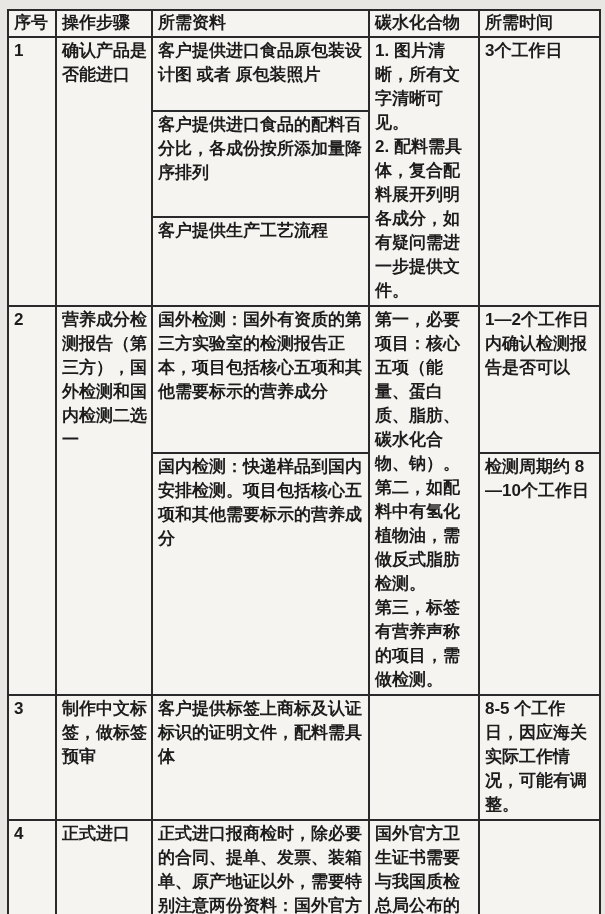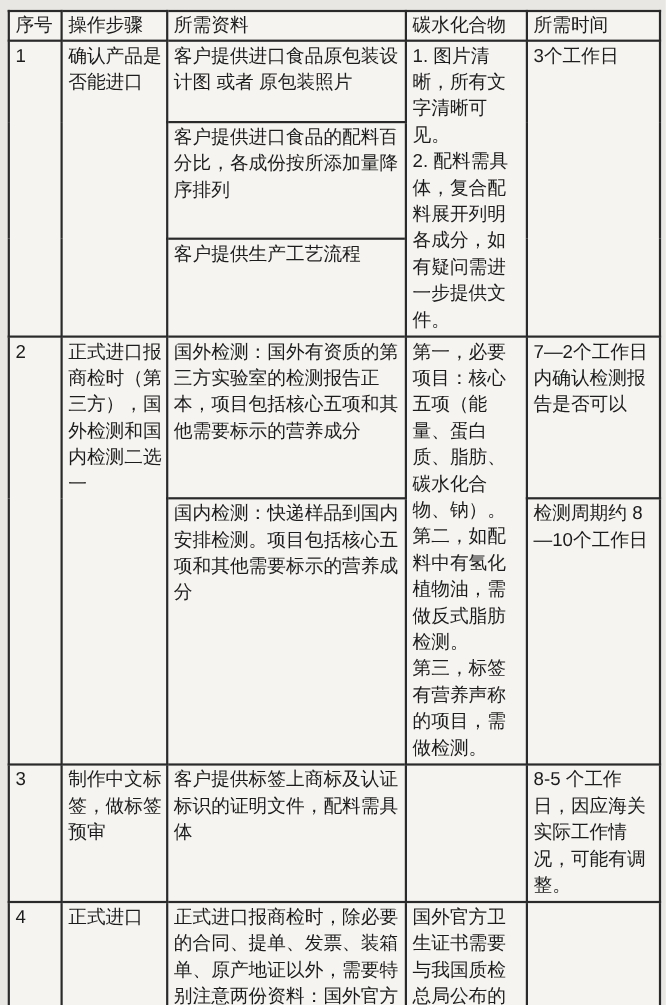--- a/index.html
+++ b/index.html
@@ -18,21 +18,21 @@
     background:#f5f4f1;
   }
   .tbl th,.tbl td{
     border:2px solid #2a2a2a;
     vertical-align:top;
     padding:1px 3px 2px 5px;
     font-size:17px;
     line-height:24px;
     color:#1c1c1c;
     text-align:left;
-    font-weight:normal;
+    font-weight:bold;
     overflow:hidden;
     word-break:break-all;
   }
   .tbl th{height:22px;line-height:21px;white-space:nowrap;}
   .c-no{padding-left:6px;}
   .c-step{text-align:justify;}
   .c-mat{text-align:justify;border-radius:22px;}
   .c-note{
     white-space:pre-line;
     text-align:justify;
@@ -80,26 +80,26 @@
     </tr>
     <tr class="h-r1b">
       <td class="c-mat">客户提供进口食品的配料百分比，各成份按所添加量降序排列</td>
     </tr>
     <tr class="h-r1c">
       <td class="c-mat">客户提供生产工艺流程</td>
     </tr>
 
     <tr class="h-r2a">
       <td class="c-no" rowspan="2">2</td>
-      <td class="c-step" rowspan="2">正式进口报商检时（第三方），国外检测和国内检测二选一</td>
+      <td class="c-step" rowspan="2">营养成分检测报告（第三方），国外检测和国内检测二选一</td>
       <td class="c-mat">国外检测：国外有资质的第三方实验室的检测报告正本，项目包括核心五项和其他需要标示的营养成分</td>
       <td class="c-note" rowspan="2">第一，必要项目：核心五项（能量、蛋白质、脂肪、碳水化合物、钠）。
 第二，如配料中有氢化植物油，需做反式脂肪检测。
 第三，标签有营养声称的项目，需做检测。</td>
-      <td class="c-time">7—2个工作日内确认检测报告是否可以</td>
+      <td class="c-time">1—2个工作日内确认检测报告是否可以</td>
     </tr>
     <tr class="h-r2b">
       <td class="c-mat">国内检测：快递样品到国内安排检测。项目包括核心五项和其他需要标示的营养成分</td>
       <td class="c-time">检测周期约 8—10个工作日</td>
     </tr>
 
     <tr class="h-r3">
       <td class="c-no">3</td>
       <td class="c-step">制作中文标签，做标签预审</td>
       <td class="c-mat">客户提供标签上商标及认证标识的证明文件，配料需具体</td>

